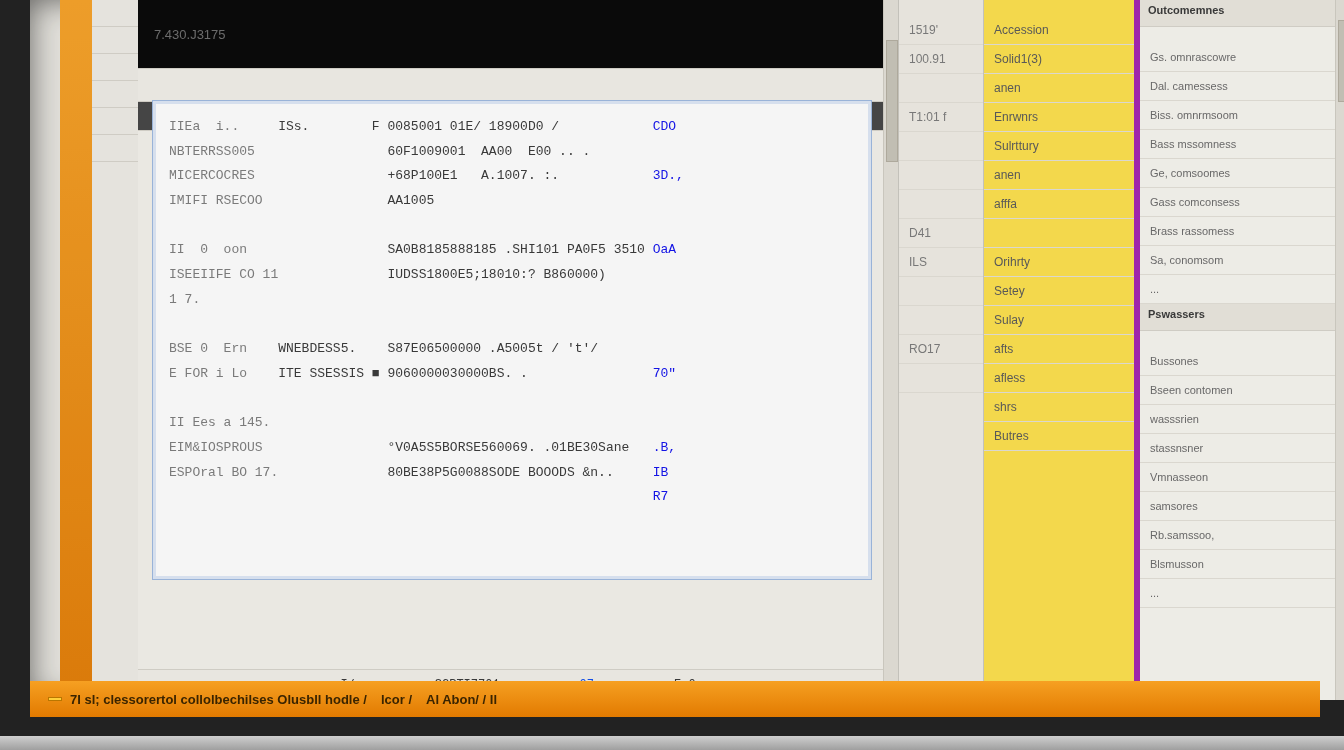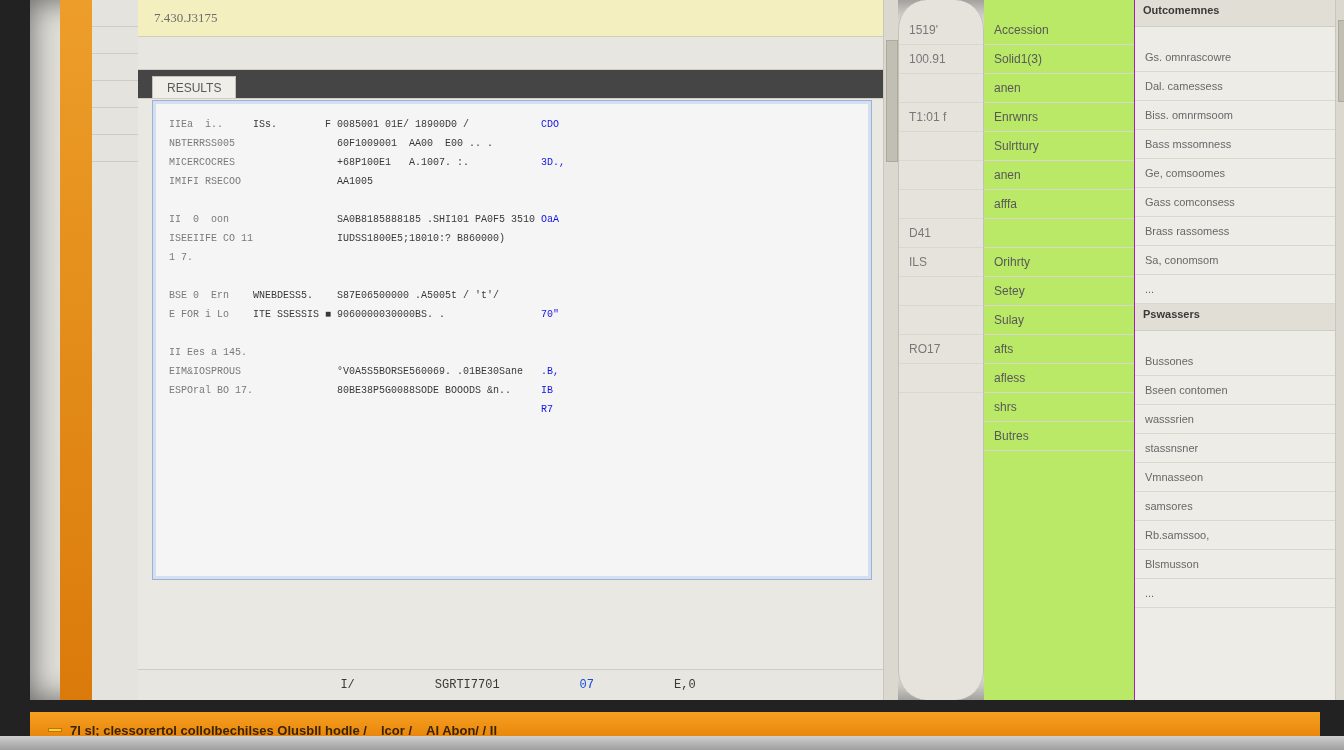--- a/index.html
+++ b/index.html
@@ -1,43 +1,43 @@
 <!DOCTYPE html>
 <html><head>
 <meta charset="utf-8">
 <style>
   html,body{margin:0;padding:0;width:1344px;height:750px;overflow:hidden;font-family:Verdana,Geneva,sans-serif;background:#4a4a4a;}
   .bezel{position:absolute;left:0;top:0;width:1344px;height:750px;background:#222;}
   .screen{position:absolute;left:30px;top:0;width:1290px;height:700px;background:#e9e7e1;box-shadow:0 0 30px rgba(0,0,0,.6) inset;}
-  .taskbar{position:absolute;left:30px;top:712px;width:1290px;height:36px;background:linear-gradient(#f6a022,#e27a00);display:flex;align-items:center;padding:0 18px;box-sizing:border-box;font-size:13px;color:#3a2400;font-weight:600;}
+  .taskbar{position:absolute;left:30px;top:681px;width:1290px;height:36px;background:linear-gradient(#f6a022,#e27a00);display:flex;align-items:center;padding:0 18px;box-sizing:border-box;font-size:13px;color:#3a2400;font-weight:600;}
   .taskbar .tb-item{margin-right:14px;white-space:nowrap;}
   .taskbar .tb-chip{background:#ffcf3a;border:1px solid #b97600;padding:1px 6px;margin-right:8px;}
   
   .app-strip{position:absolute;left:30px;top:0;width:32px;height:700px;background:linear-gradient(#f6a022,#e27a00);}
   
   .left-col{position:absolute;left:62px;top:0;width:46px;height:700px;background:#eeece5;border-right:1px solid #c9c7bf;}
   .left-col .btn{height:26px;border-bottom:1px solid #d6d3ca;}
   
   .main{position:absolute;left:108px;top:0;width:760px;height:700px;background:#f3f1eb;}
-  .titlebar{height:36px;background:#fef9c3;border-bottom:1px solid #d6d3ca;display:flex;align-items:center;padding:0 16px;font-size:13px;color:#6a6a6a;font-family:Liberation Serif, serif;}
+  .titlebar{height:36px;background:#000000;border-bottom:1px solid #d6d3ca;display:flex;align-items:center;padding:16px 16px;font-size:13px;color:#6a6a6a;}
   .toolbar{height:32px;border-bottom:1px solid #d6d3ca;background:#f1efe8;}
   .tabstrip{height:28px;background:#404040;border-bottom:1px solid #d6d3ca;display:flex;align-items:flex-end;padding-left:14px;font-size:12px;color:#555;}
   .tab{padding:4px 14px 3px;border:1px solid #c9c7bf;border-bottom:none;background:#faf8f2;margin-right:6px;}
-  .editor{position:absolute;left:14px;top:100px;width:720px;height:480px;background:#fff;border:1px solid #9bb7e0;box-shadow:0 0 0 3px rgba(120,160,220,.25) inset;font-family:"Courier New",monospace;font-size:10px;color:#1b2b66;line-height:1.9;padding:14px 16px;box-sizing:border-box;overflow:hidden;}
+  .editor{position:absolute;left:14px;top:100px;width:720px;height:480px;background:#fff;border:1px solid #9bb7e0;box-shadow:0 0 0 3px rgba(120,160,220,.25) inset;font-family:"Courier New",monospace;font-size:13px;color:#1b2b66;line-height:1.9;padding:14px 16px;box-sizing:border-box;overflow:hidden;}
   .editor .ln{white-space:pre;}
   .editor .kw{color:#0a0aee;}
   .editor .lit{color:#333;}
   .editor .dim{color:#7a7a7a;}
   .statusbar{position:absolute;left:0;bottom:0;height:30px;width:100%;border-top:1px solid #d6d3ca;background:#f1efe8;display:flex;align-items:center;justify-content:center;font-size:12px;color:#333;font-family:"Courier New",monospace;}
   .statusbar .cell{margin:0 40px;}
   .statusbar .page-cell{color:#0a4aee;}
   
   .right{position:absolute;left:868px;top:0;width:452px;height:700px;display:flex;}
-  .panel-a{width:84px;background:#efece4;border-left:1px solid #c9c7bf;border-right:1px solid #c9c7bf;border-radius:29px;}
-  .panel-b{width:150px;background:#bef264;border-right:1px solid #a21caf;}
+  .panel-a{width:84px;background:#efece4;border-left:1px solid #c9c7bf;border-right:1px solid #c9c7bf;}
+  .panel-b{width:150px;background:#fde047;border-right:6px solid #a21caf;}
   .panel-c{flex:1;background:#f7f5ef;}
   .plist{padding-top:16px;}
   .plist .row{display:flex;align-items:center;height:28px;padding:0 10px;font-size:12px;color:#555;border-bottom:1px solid #e2dfd6;}
   .plist .lbl{flex:1;white-space:nowrap;overflow:hidden;text-overflow:ellipsis;}
   .panel-c .plist .row{font-size:11px;color:#666;}
   .panel-a .plist .row{justify-content:center;color:#777;}
   .panel-c .section-hd{height:22px;background:#e9e6dd;border-bottom:1px solid #d6d3ca;font-size:11px;color:#333;font-weight:700;padding:4px 8px 0;}
   .vscroll{position:absolute;right:0;top:0;width:14px;height:100%;background:#e3e0d7;border-left:1px solid #cfccc2;}
   .vscroll .thumb{position:absolute;left:2px;top:40px;width:10px;height:120px;background:#c7c3b8;border:1px solid #b2ad9f;}
   .main .vscroll{height:700px;}

